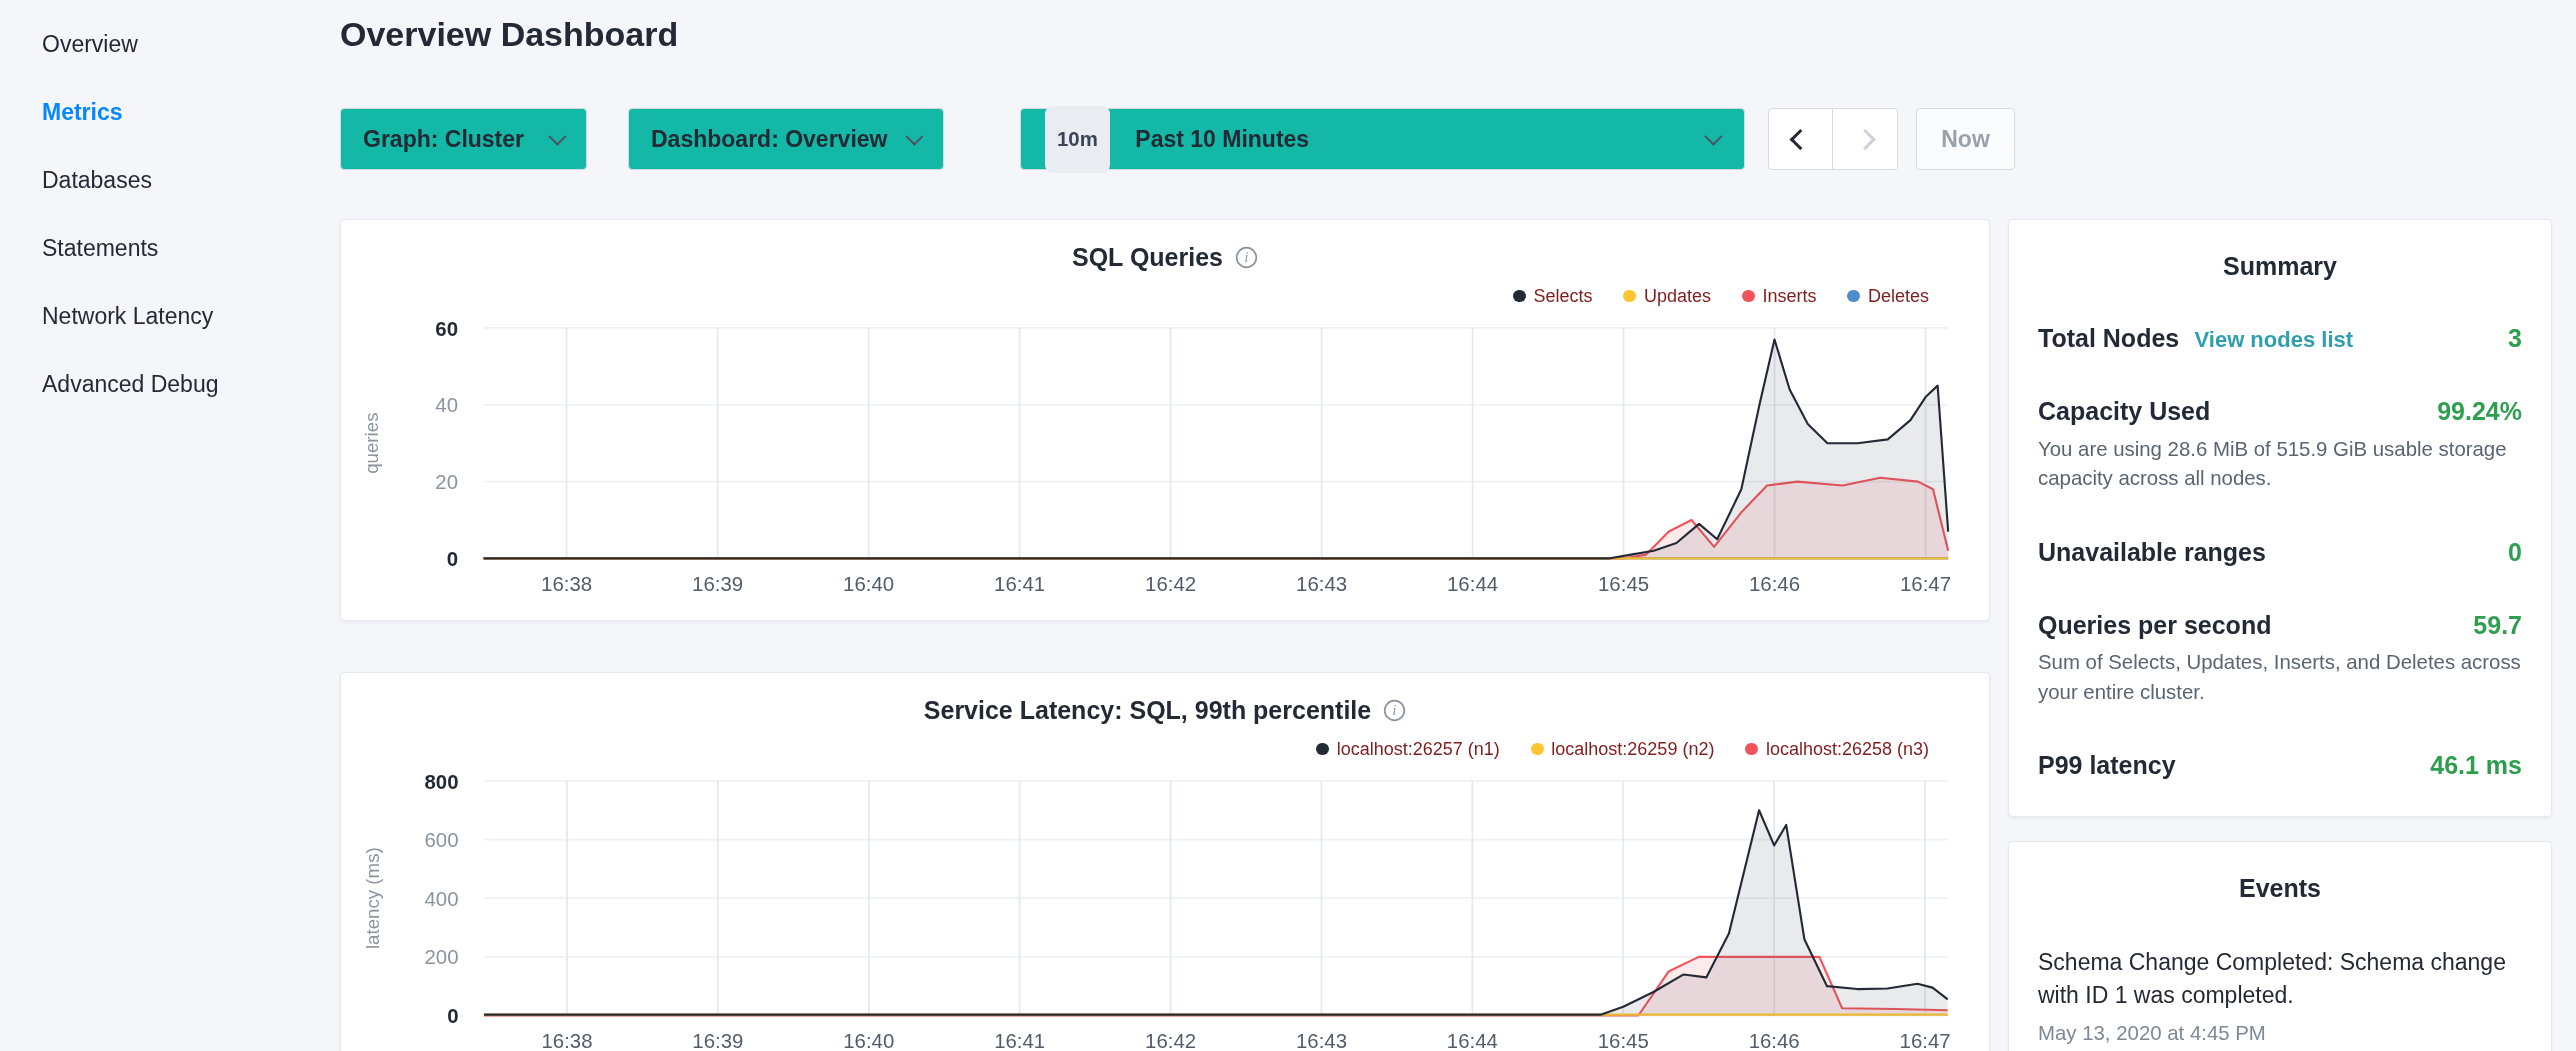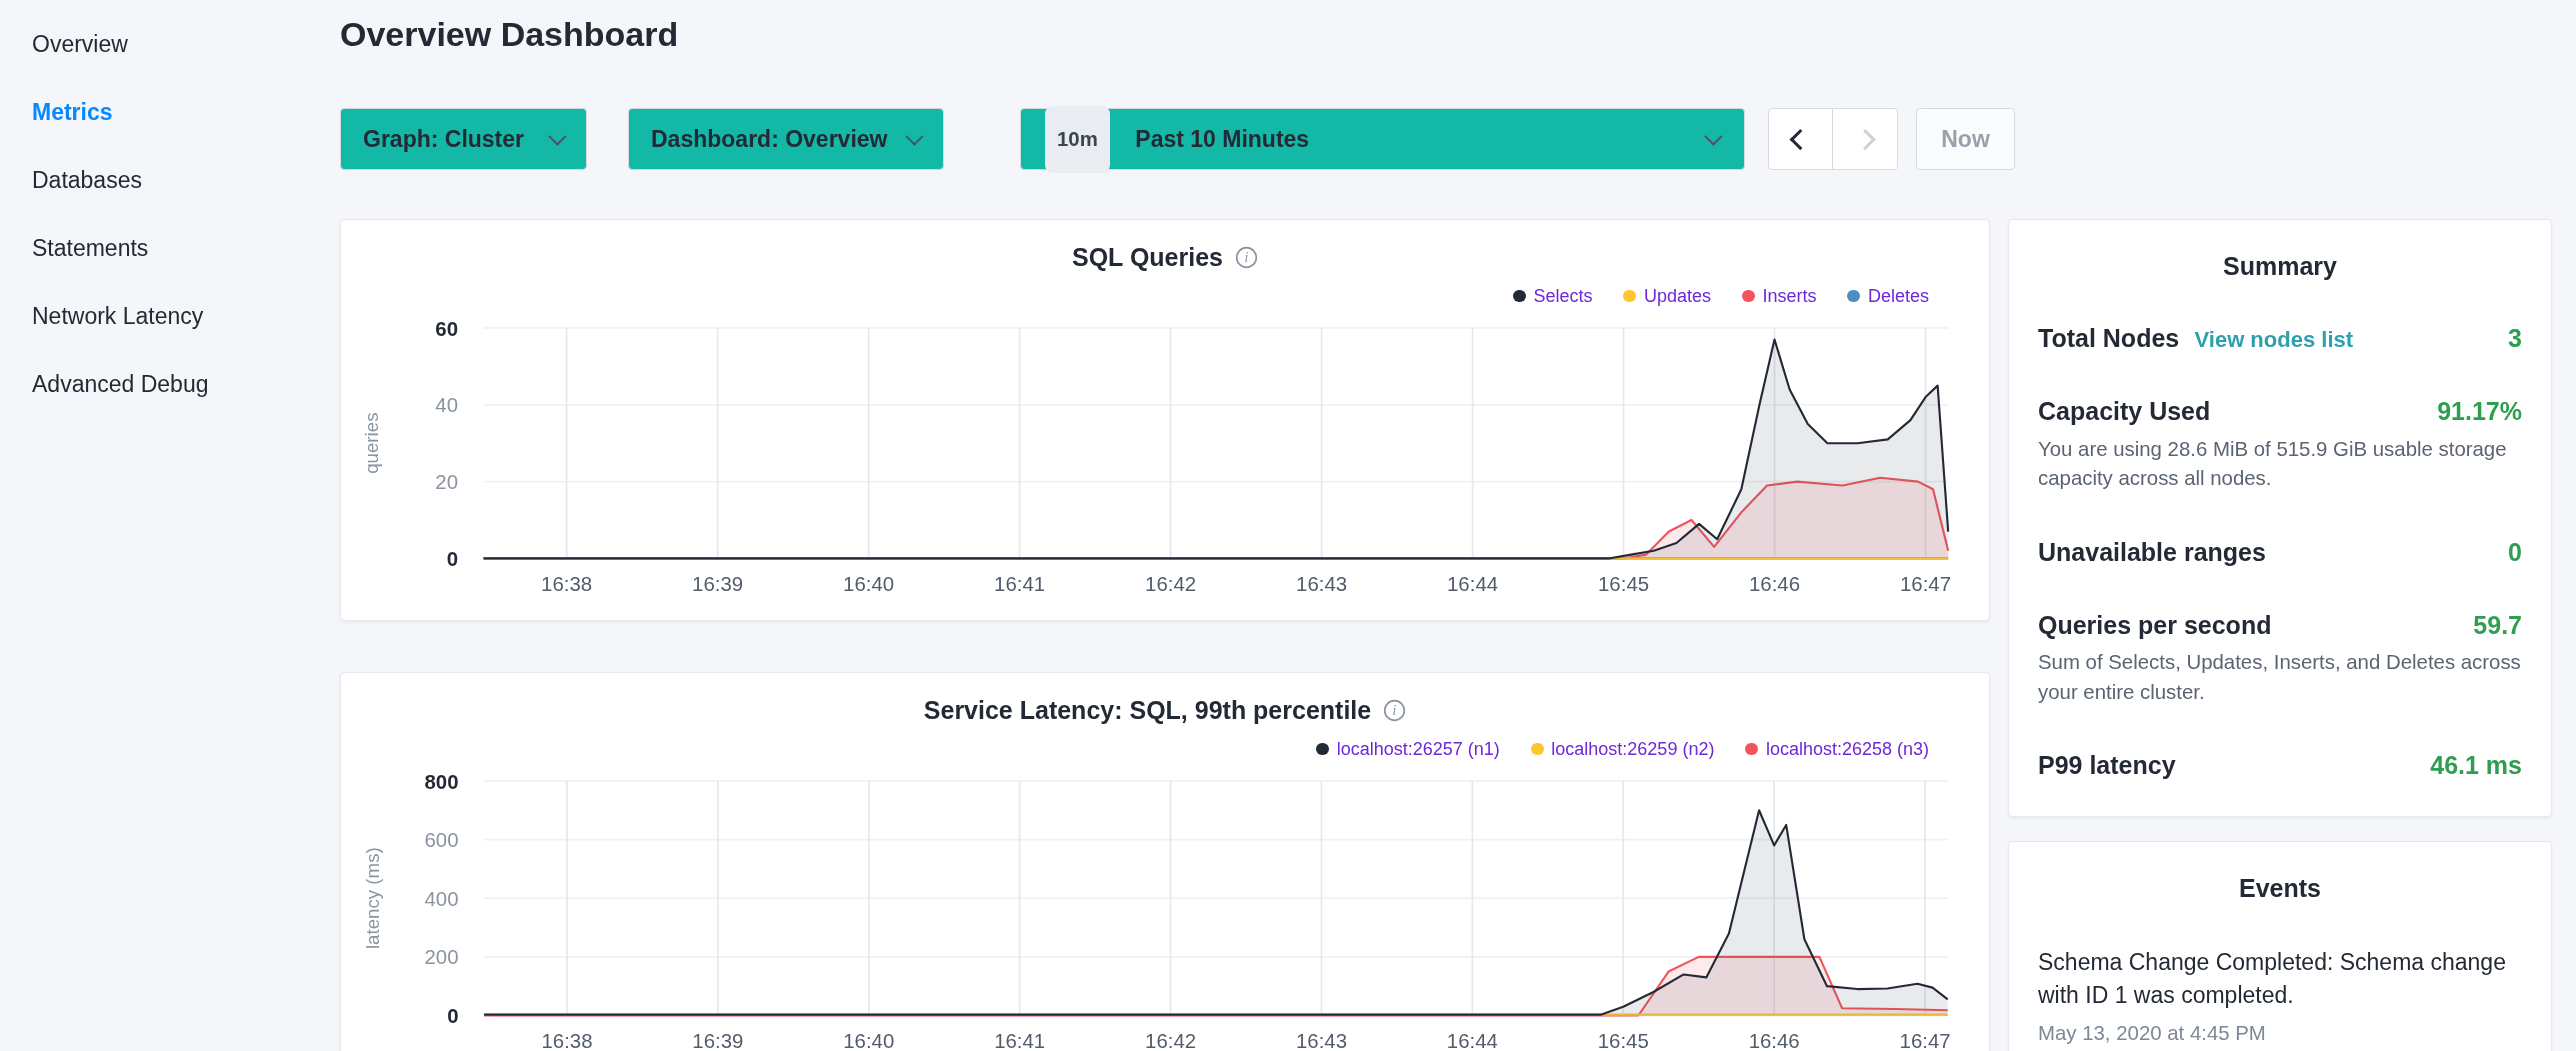--- a/index.html
+++ b/index.html
@@ -8,21 +8,21 @@
     width: 2576px; height: 1051px;
     position: relative; overflow: hidden;
     font-family: "Liberation Sans", sans-serif;
     color: #242a35;
   }
 
   
   .sidebar { position: absolute; left: 0; top: 0; width: 340px; height: 100%; padding-top: 10.2px; }
   .nav-item {
     height: 68px; display: flex; align-items: center;
-    padding-left: 32px; font-size: 23px; color: #242a35; cursor: pointer;
+    padding-left: 42px; font-size: 23px; color: #242a35; cursor: pointer;
   }
   .nav-item.active { color: #0788ff; font-weight: bold; }
 
   
   .page-title { position: absolute; left: 340px; top: 15.3px; font-size: 34px; font-weight: bold; color: #242a35; }
   .controls { position: absolute; left: 340px; top: 108px; display: flex; align-items: center; }
   .ctl {
     height: 62px; background: #14b8a6; border: 1.7px solid #d6dade; border-radius: 4.3px;
     display: flex; align-items: center; font-size: 23px; font-weight: bold; color: #242a35; cursor: pointer;
   }
@@ -51,21 +51,21 @@
   .chart-panel-0 { left: 340px; top: 219px;  width: 1650px; height: 402px; }
   .chart-panel-1 { left: 340px; top: 672px;  width: 1650px; height: 402px; }
   .summary-panel { left: 2008px; top: 219px; width: 544px;  height: 598px; padding: 0 29px; }
   .events-panel  { left: 2008px; top: 841px; width: 544px;  height: 218px; padding: 0 29px; }
 
   
   .chart-title-row { display: flex; align-items: center; justify-content: center; gap: 12px; margin-top: 22px; height: 31px; }
   .chart-title { font-size: 25px; font-weight: bold; color: #242a35; }
   .info-icon { display: inline-flex; cursor: pointer; }
   .legend { display: flex; justify-content: flex-end; align-items: center; gap: 31px; padding-right: 60px; margin-top: 12px; height: 22px; }
-  .legend-item { display: flex; align-items: center; font-size: 18px; color: #6d28d9; }
+  .legend-item { display: flex; align-items: center; font-size: 18px; color: #7f1d1d; }
   .legend-dot { width: 12.8px; height: 12.8px; border-radius: 50%; margin-right: 7.7px; display: inline-block; }
   .chart-area { margin: 8.5px 15.3px 0 15.3px; }
   .chart-area text { font-family: "Liberation Sans", sans-serif; }
   .xtick { font-size: 24px; fill: #525c6a; }
   .ytick { font-size: 24px; fill: #8a93a0; }
   .ytick-strong { font-size: 24px; fill: #242a35; font-weight: bold; }
   .ylab { font-size: 22px; fill: #8a93a0; }
 
   
   .side-heading { text-align: center; font-size: 25px; font-weight: bold; margin: 32px 0 43px 0; color: #242a35; }
@@ -255,21 +255,21 @@
     <div class="srow">
       <span class="lab">Total Nodes</span>
       <span class="side-link">View nodes list</span>
       <span class="val">3</span>
     </div>
   </div>
 
   <div class="sblock">
     <div class="srow">
       <span class="lab">Capacity Used</span>
-      <span class="val">91.17%</span>
+      <span class="val">99.24%</span>
     </div>
     <div class="sdesc">You are using 28.6 MiB of 515.9 GiB usable storage capacity across all nodes.</div>
   </div>
 
   <div class="sblock">
     <div class="srow">
       <span class="lab">Unavailable ranges</span>
       <span class="val">0</span>
     </div>
   </div>

